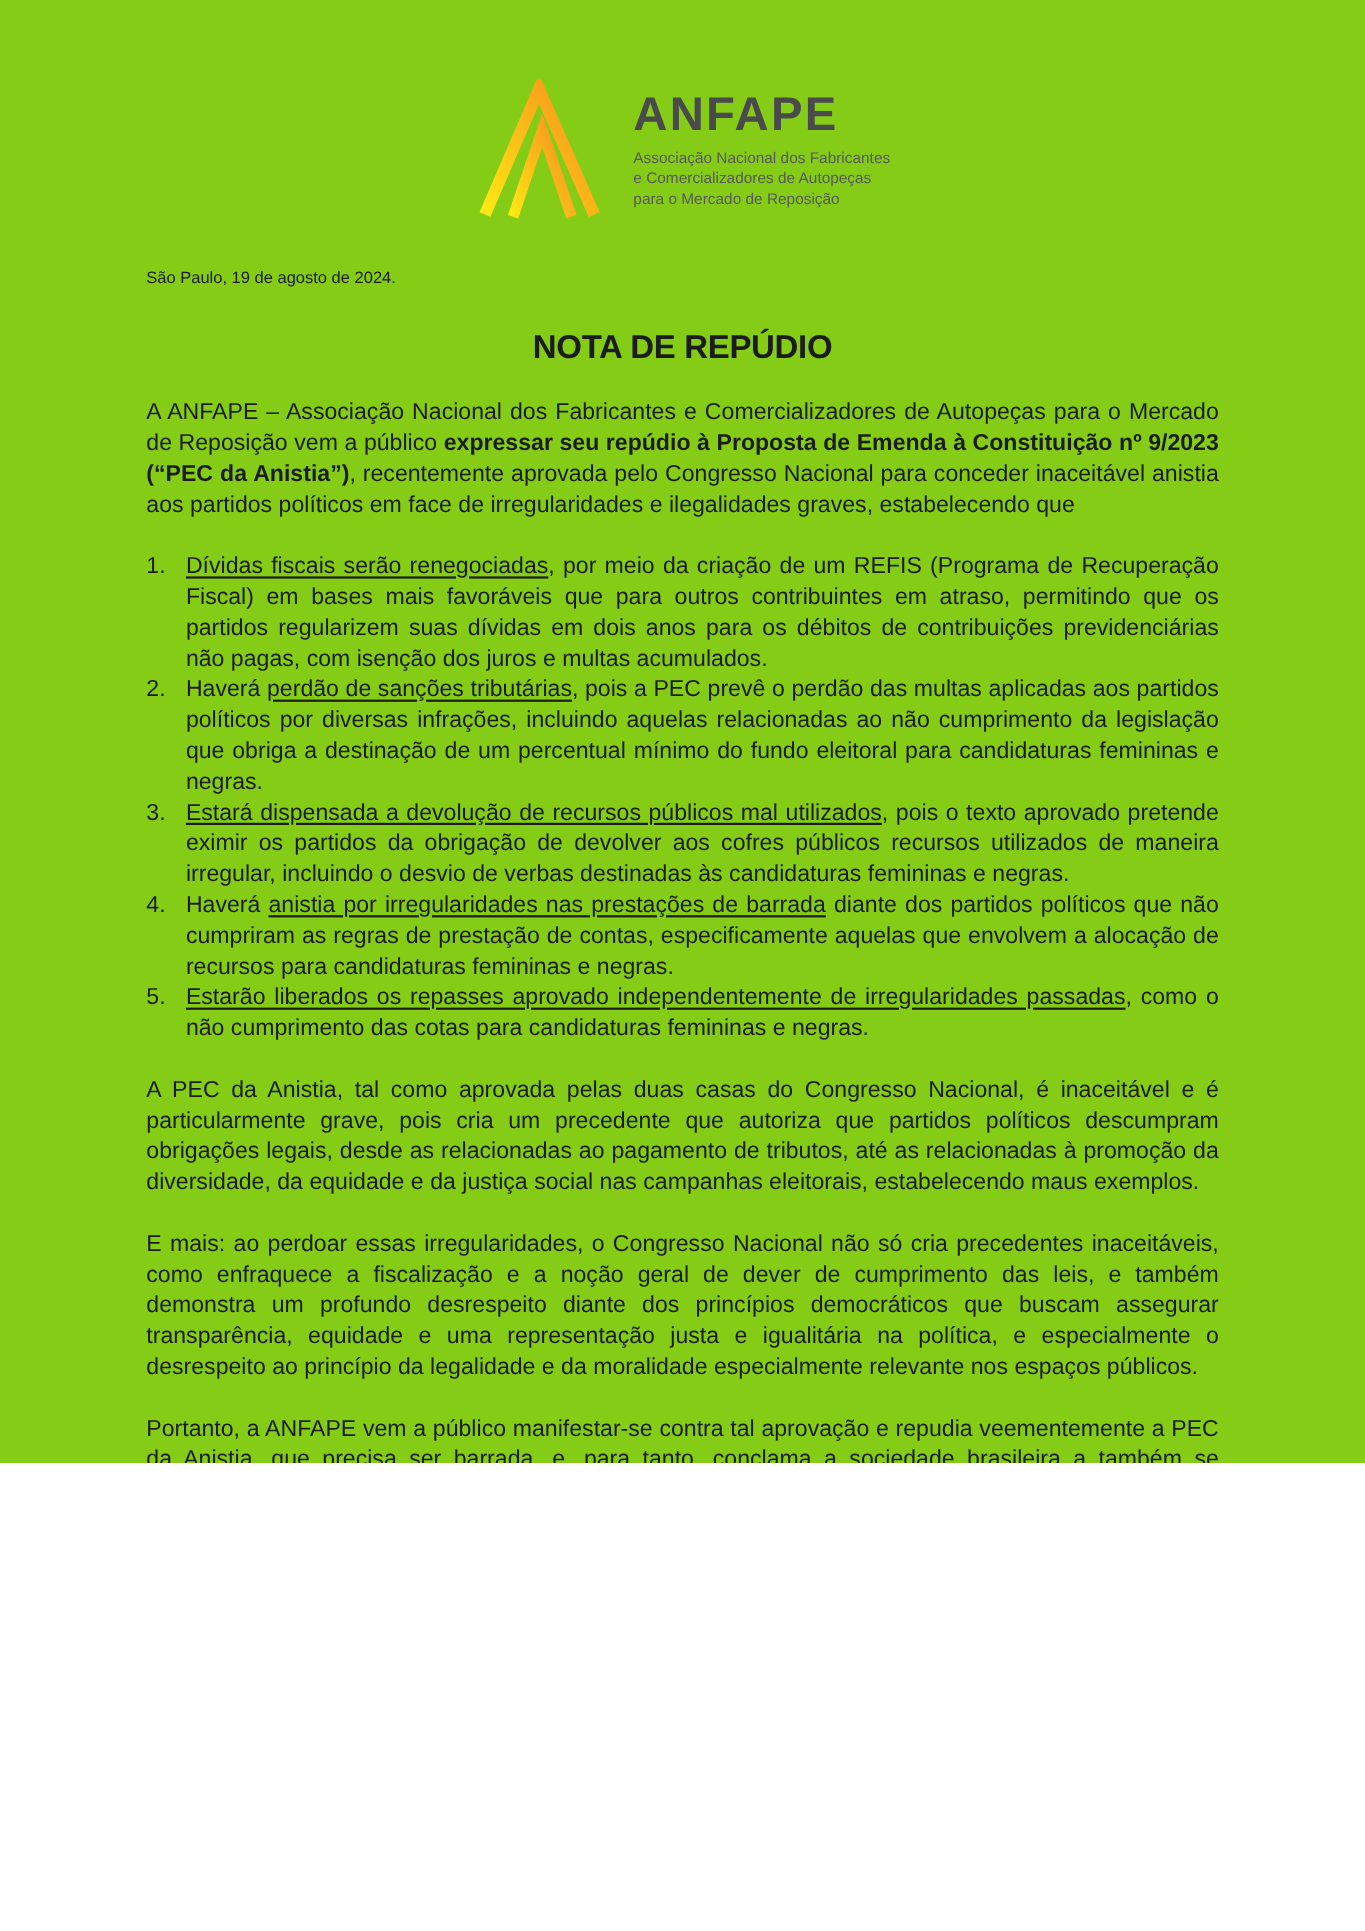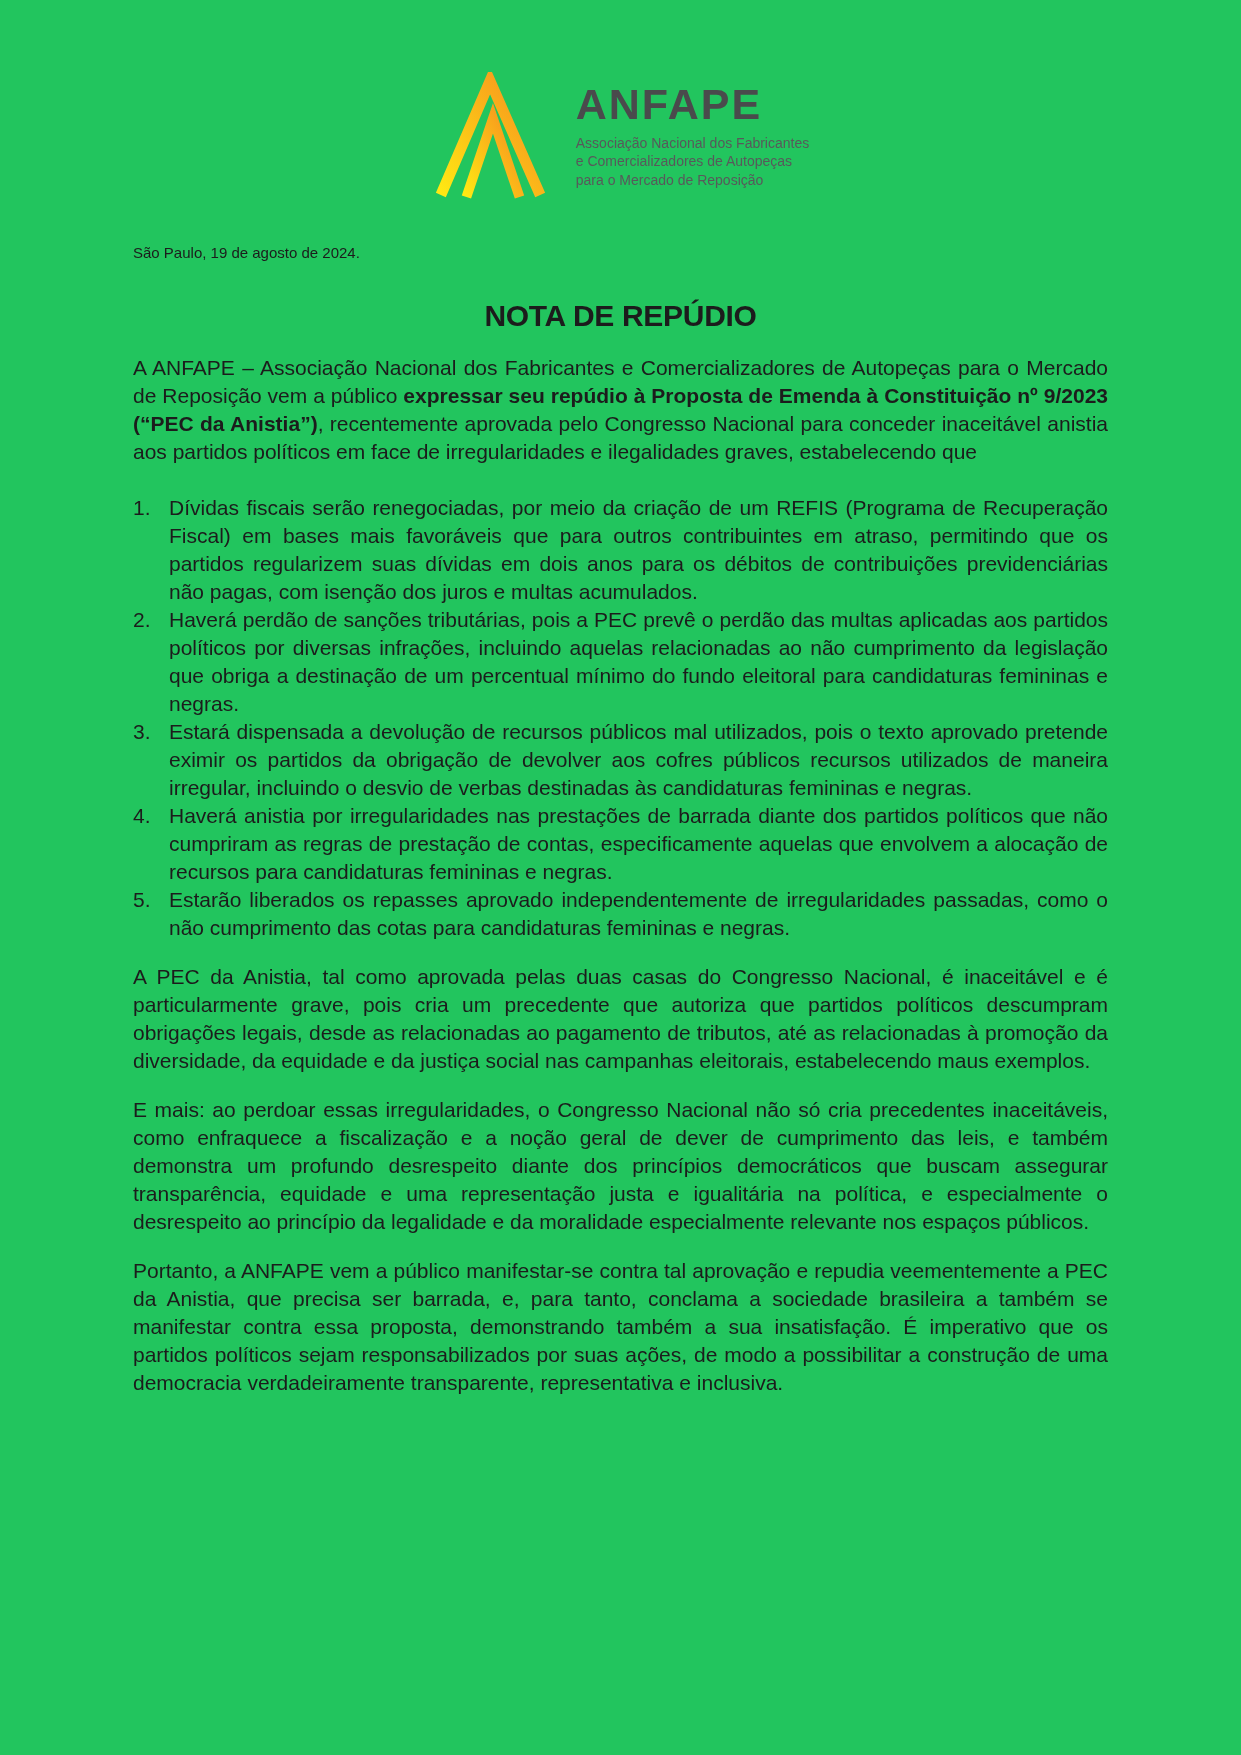--- a/index.html
+++ b/index.html
@@ -1,38 +1,38 @@
 <!DOCTYPE html>
 <html lang="pt-BR"><head>
 <meta charset="utf-8">
 <style>
   * { box-sizing: border-box; }
   html, body { margin: 0; padding: 0; background: #ffffff; }
   .page {
-    width: 1241px; height: 1755px; margin: 0 auto; background: #22c55e;
+    width: 1241px; height: 1330px; margin: 0 auto; background: #84cc16;
     padding: 72px 133px 0 133px;
     font-family: "Liberation Sans", sans-serif;
     color: #1c1c1c;
   }
   
   .logo-row { display: flex; justify-content: center; align-items: center; gap: 26px; }
   svg.mark { width: 118px; height: 128px; display: block; }
   .logo-text { display: flex; flex-direction: column; justify-content: center; }
   .brand { font-size: 43px; font-weight: 800; letter-spacing: 2px; color: #4a4a4c; line-height: 1; }
   .tagline { font-size: 14px; line-height: 1.32; color: #58595b; margin-top: 8px; }
   
   .date { margin-top: 44px; font-size: 15px; }
   .title { margin-top: 38px; text-align: center; font-size: 30px; font-weight: 900; letter-spacing: -0.3px; }
-  .para { font-size: 21px; line-height: 28px; text-align: justify; }
+  .para { margin-top: 28px; font-size: 21px; line-height: 28px; text-align: justify; }
   .bold { font-weight: bold; }
   ol.points { list-style: none; margin: 28px 0 0 0; padding: 0; font-size: 21px; line-height: 28px; }
   ol.points li { display: flex; }
   .num { width: 36px; flex: none; }
   .itext { flex: 1 1 auto; text-align: justify; }
-  .u { text-underline-offset: 3px; }
+  .u { text-decoration: underline; text-underline-offset: 3px; }
 </style>
 </head>
 <body>
 
 <div class="page">
 
   <header class="logo-row">
     <svg class="mark" viewBox="0 0 120 130" aria-hidden="true">
       <defs>
         <linearGradient id="anfGrad" x1="0%" y1="100%" x2="100%" y2="15%">

